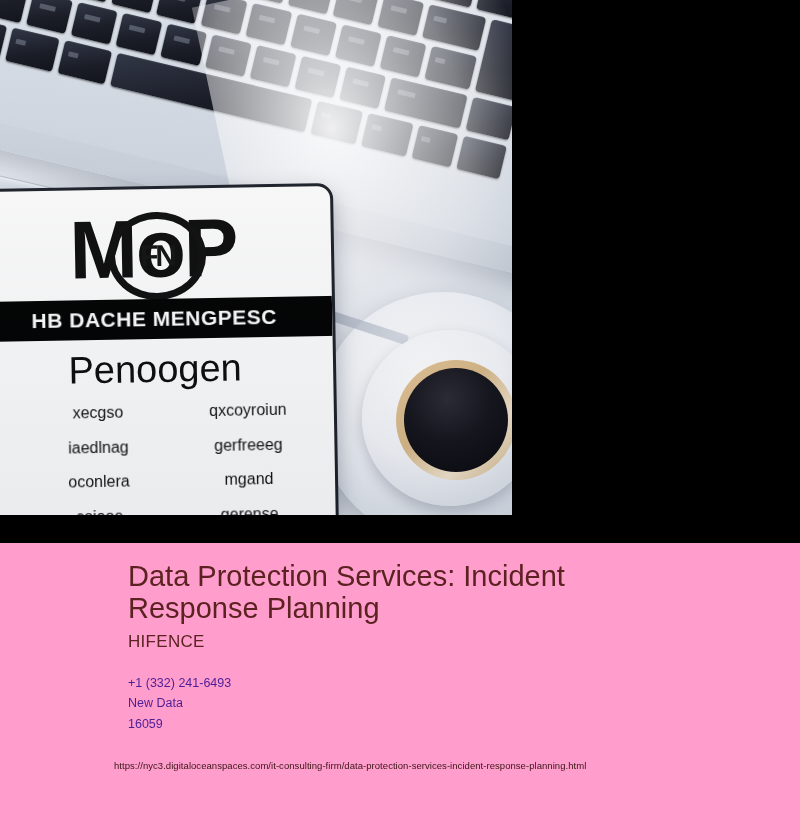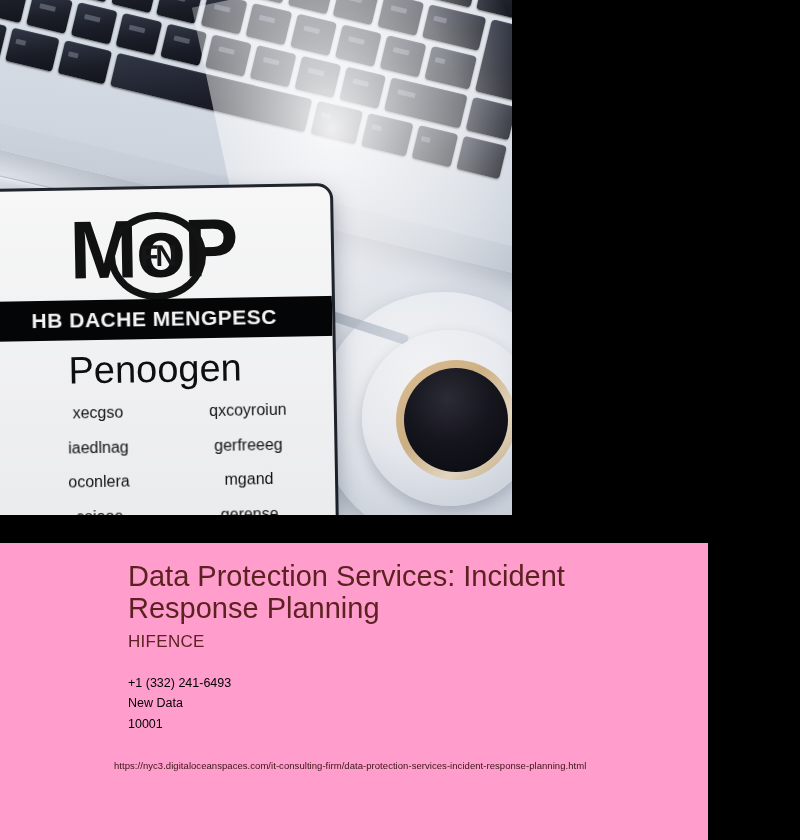--- a/index.html
+++ b/index.html
@@ -170,37 +170,37 @@
 
   
   .grade{
     position:absolute;inset:0;
     background:linear-gradient(180deg,rgba(255,255,255,.04),rgba(20,30,50,.08));
     pointer-events:none;
   }
 
   
   #info-panel{
-    position:absolute;left:0;top:543px;width:708px;height:297px;
+    position:absolute;left:0;top:543px;width:800px;height:297px;
     background:#ff9ecd;
   }
   #page-title{
     position:absolute;left:128px;top:17px;width:560px;
     font-size:29px;line-height:1.12;color:#5c2222;font-weight:normal;
     margin:0;
   }
   #brand{
     position:absolute;left:128px;top:89px;
     font-size:17px;color:#5c2222;letter-spacing:.3px;
   }
   .contact-block{
     position:absolute;left:128px;top:130px;width:620px;
   }
   .contact-line{
-    font-size:12.5px;color:#000000;line-height:1.62;white-space:nowrap;
+    font-size:12.5px;color:#4c1d95;line-height:1.62;white-space:nowrap;
   }
   #source-url{
     position:absolute;left:114px;top:760px;
   }
   .url-line{
     font-size:9.5px;color:#3a1414;white-space:nowrap;letter-spacing:.05px;
   }
 </style>
 </head>
 <body>
@@ -298,19 +298,19 @@
 
 <div id="info-panel">
 
   <h1 id="page-title">Data Protection Services: Incident Response Planning</h1>
 
   <div id="brand">HIFENCE</div>
 
   <div class="contact-block">
     <div class="contact-line">+1 (332) 241-6493</div>
     <div class="contact-line">New Data</div>
-    <div class="contact-line">10001</div>
+    <div class="contact-line">16059</div>
   </div>
 </div>
 
 <div id="source-url">
   <div class="url-line">https://nyc3.digitaloceanspaces.com/it-consulting-firm/data-protection-services-incident-response-planning.html</div>
 </div>
 
 </body></html>

